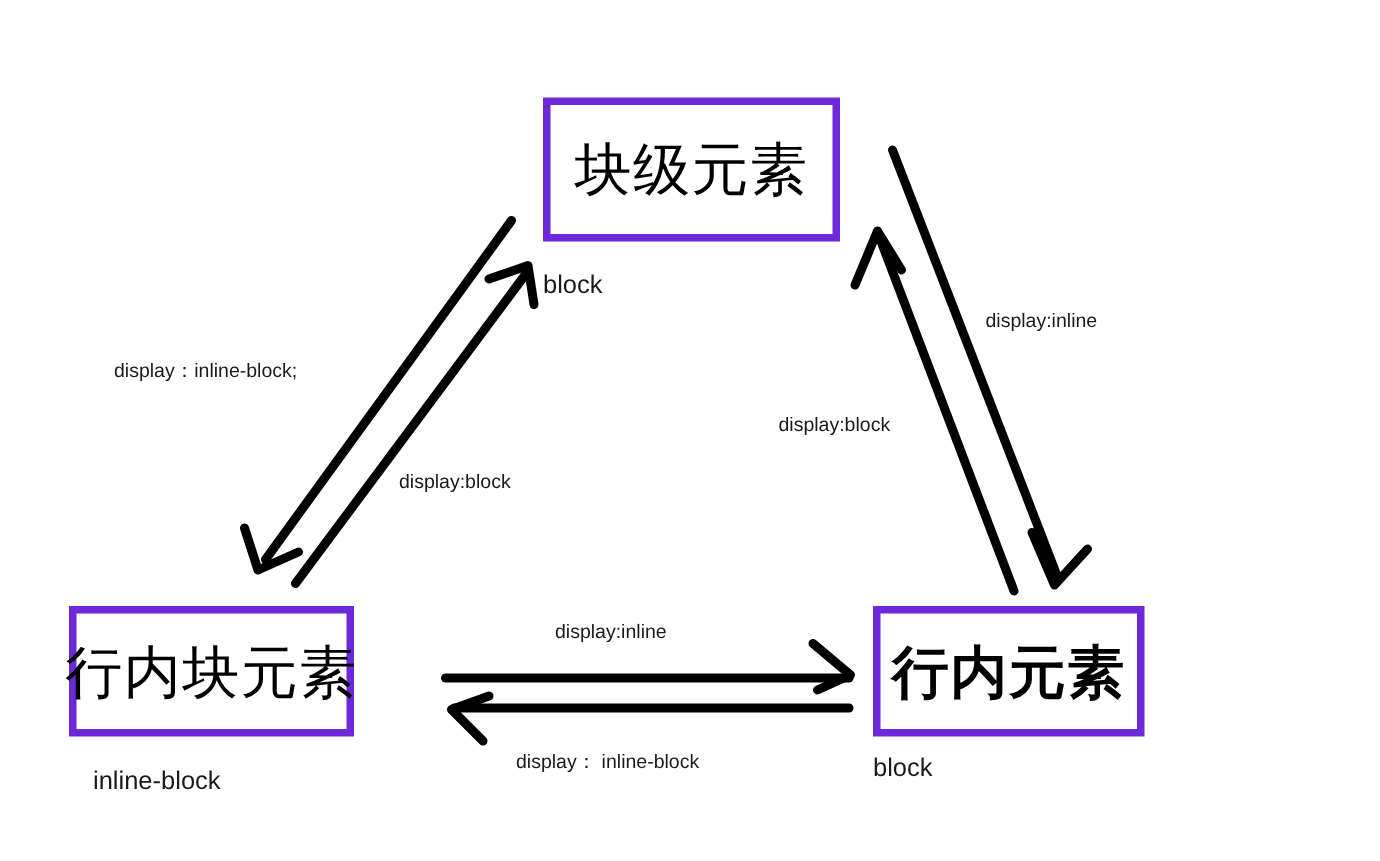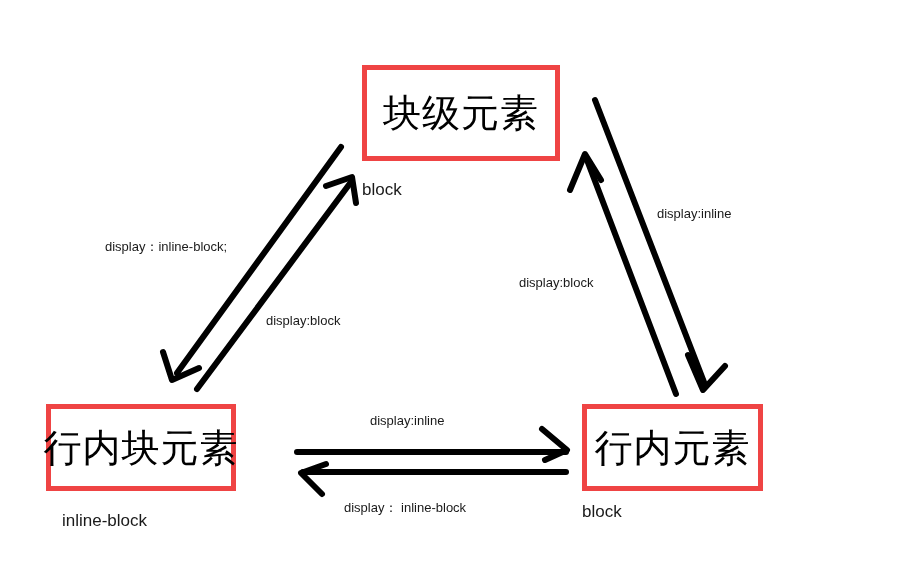--- a/index.html
+++ b/index.html
@@ -20,21 +20,21 @@
   #arrows {
     position: absolute;
     left: 0;
     top: 0;
     width: 920px;
     height: 574px;
   }
   .node-box {
     position: absolute;
     box-sizing: border-box;
-    border: 5px solid #ef4444;
+    border: 5px solid #6d28d9;
     background: #ffffff;
     display: flex;
     align-items: center;
     justify-content: center;
     z-index: 3;
   }
   .node-title {
     font-family: "DejaVu Sans", sans-serif;
     font-size: 38px;
     line-height: 1;
@@ -56,27 +56,27 @@
     font-family: "Liberation Sans", sans-serif;
     font-size: 13px;
     color: #1a1a1a;
     white-space: nowrap;
     z-index: 4;
   }
 
   
   #box-block      { left: 362px; top: 65px;  width: 198px; height: 96px; }
   #box-inlineblk  { left: 46px;  top: 404px; width: 190px; height: 87px; }
-  #box-inline     { left: 582px; top: 404px; width: 181px; height: 87px; }
+  #box-inline     { left: 582px; top: 404px; width: 181px; height: 87px; font-weight: bold; }
 
   #cap-block      { left: 362px; top: 180px; width: 198px; }
   #cap-inlineblk  { left: 62px;  top: 511px; width: 221px; }
   #cap-inline     { left: 582px; top: 502px; width: 181px; }
 
-  #lbl-left-outer { left: 76px;  top: 238px; margin-left: 29px; }
+  #lbl-left-outer { left: 76px;  top: 238px; }
   #lbl-left-inner { left: 266px; top: 313px; }
   #lbl-right-outer{ left: 657px; top: 206px; }
   #lbl-right-inner{ left: 519px; top: 275px; }
   #lbl-bottom-top { left: 370px; top: 413px; }
   #lbl-bottom-bot { left: 344px; top: 499px; }
 </style>
 </head>
 <body>
 
 <div id="canvas">

